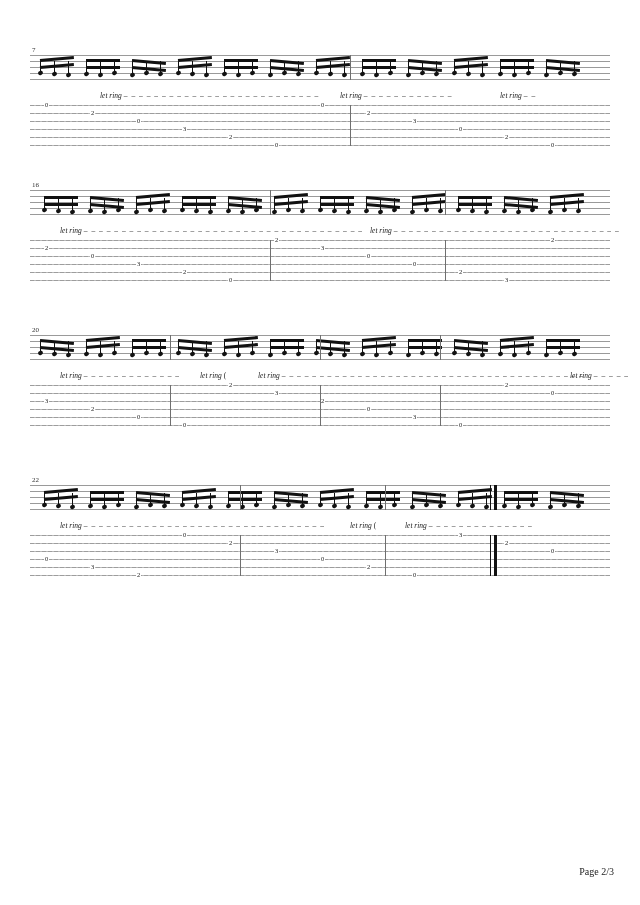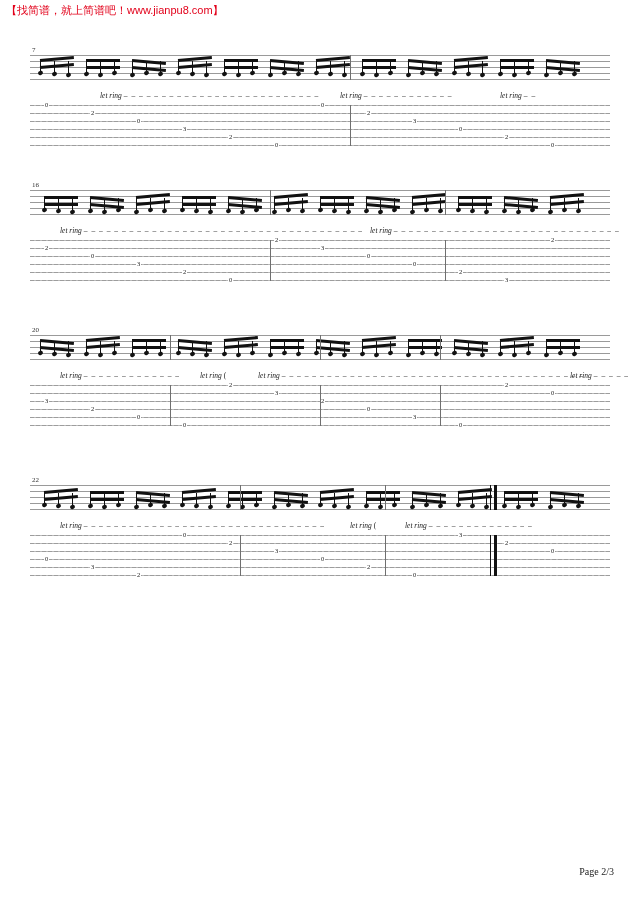--- a/index.html
+++ b/index.html
@@ -123,21 +123,20 @@
     font-family: "Liberation Serif", serif;
     font-size: 10px;
     color: #222;
   }
 </style>
 </head>
 <body>
 
 <div class="page">
 
-  <div class="watermark">【找简谱，就上简谱吧！www.jianpu8.com】</div>
 
   <div id="systems-root">
       <div class="system" style="top: 55px;">
         <div class="measure-number">7</div>
         <div class="staff" style="top: 0px;">
           <div class="sline" style="top: 0px;"></div>
           <div class="sline" style="top: 6px;"></div>
           <div class="sline" style="top: 12px;"></div>
           <div class="sline" style="top: 18px;"></div>
           <div class="sline" style="top: 24px;"></div>

